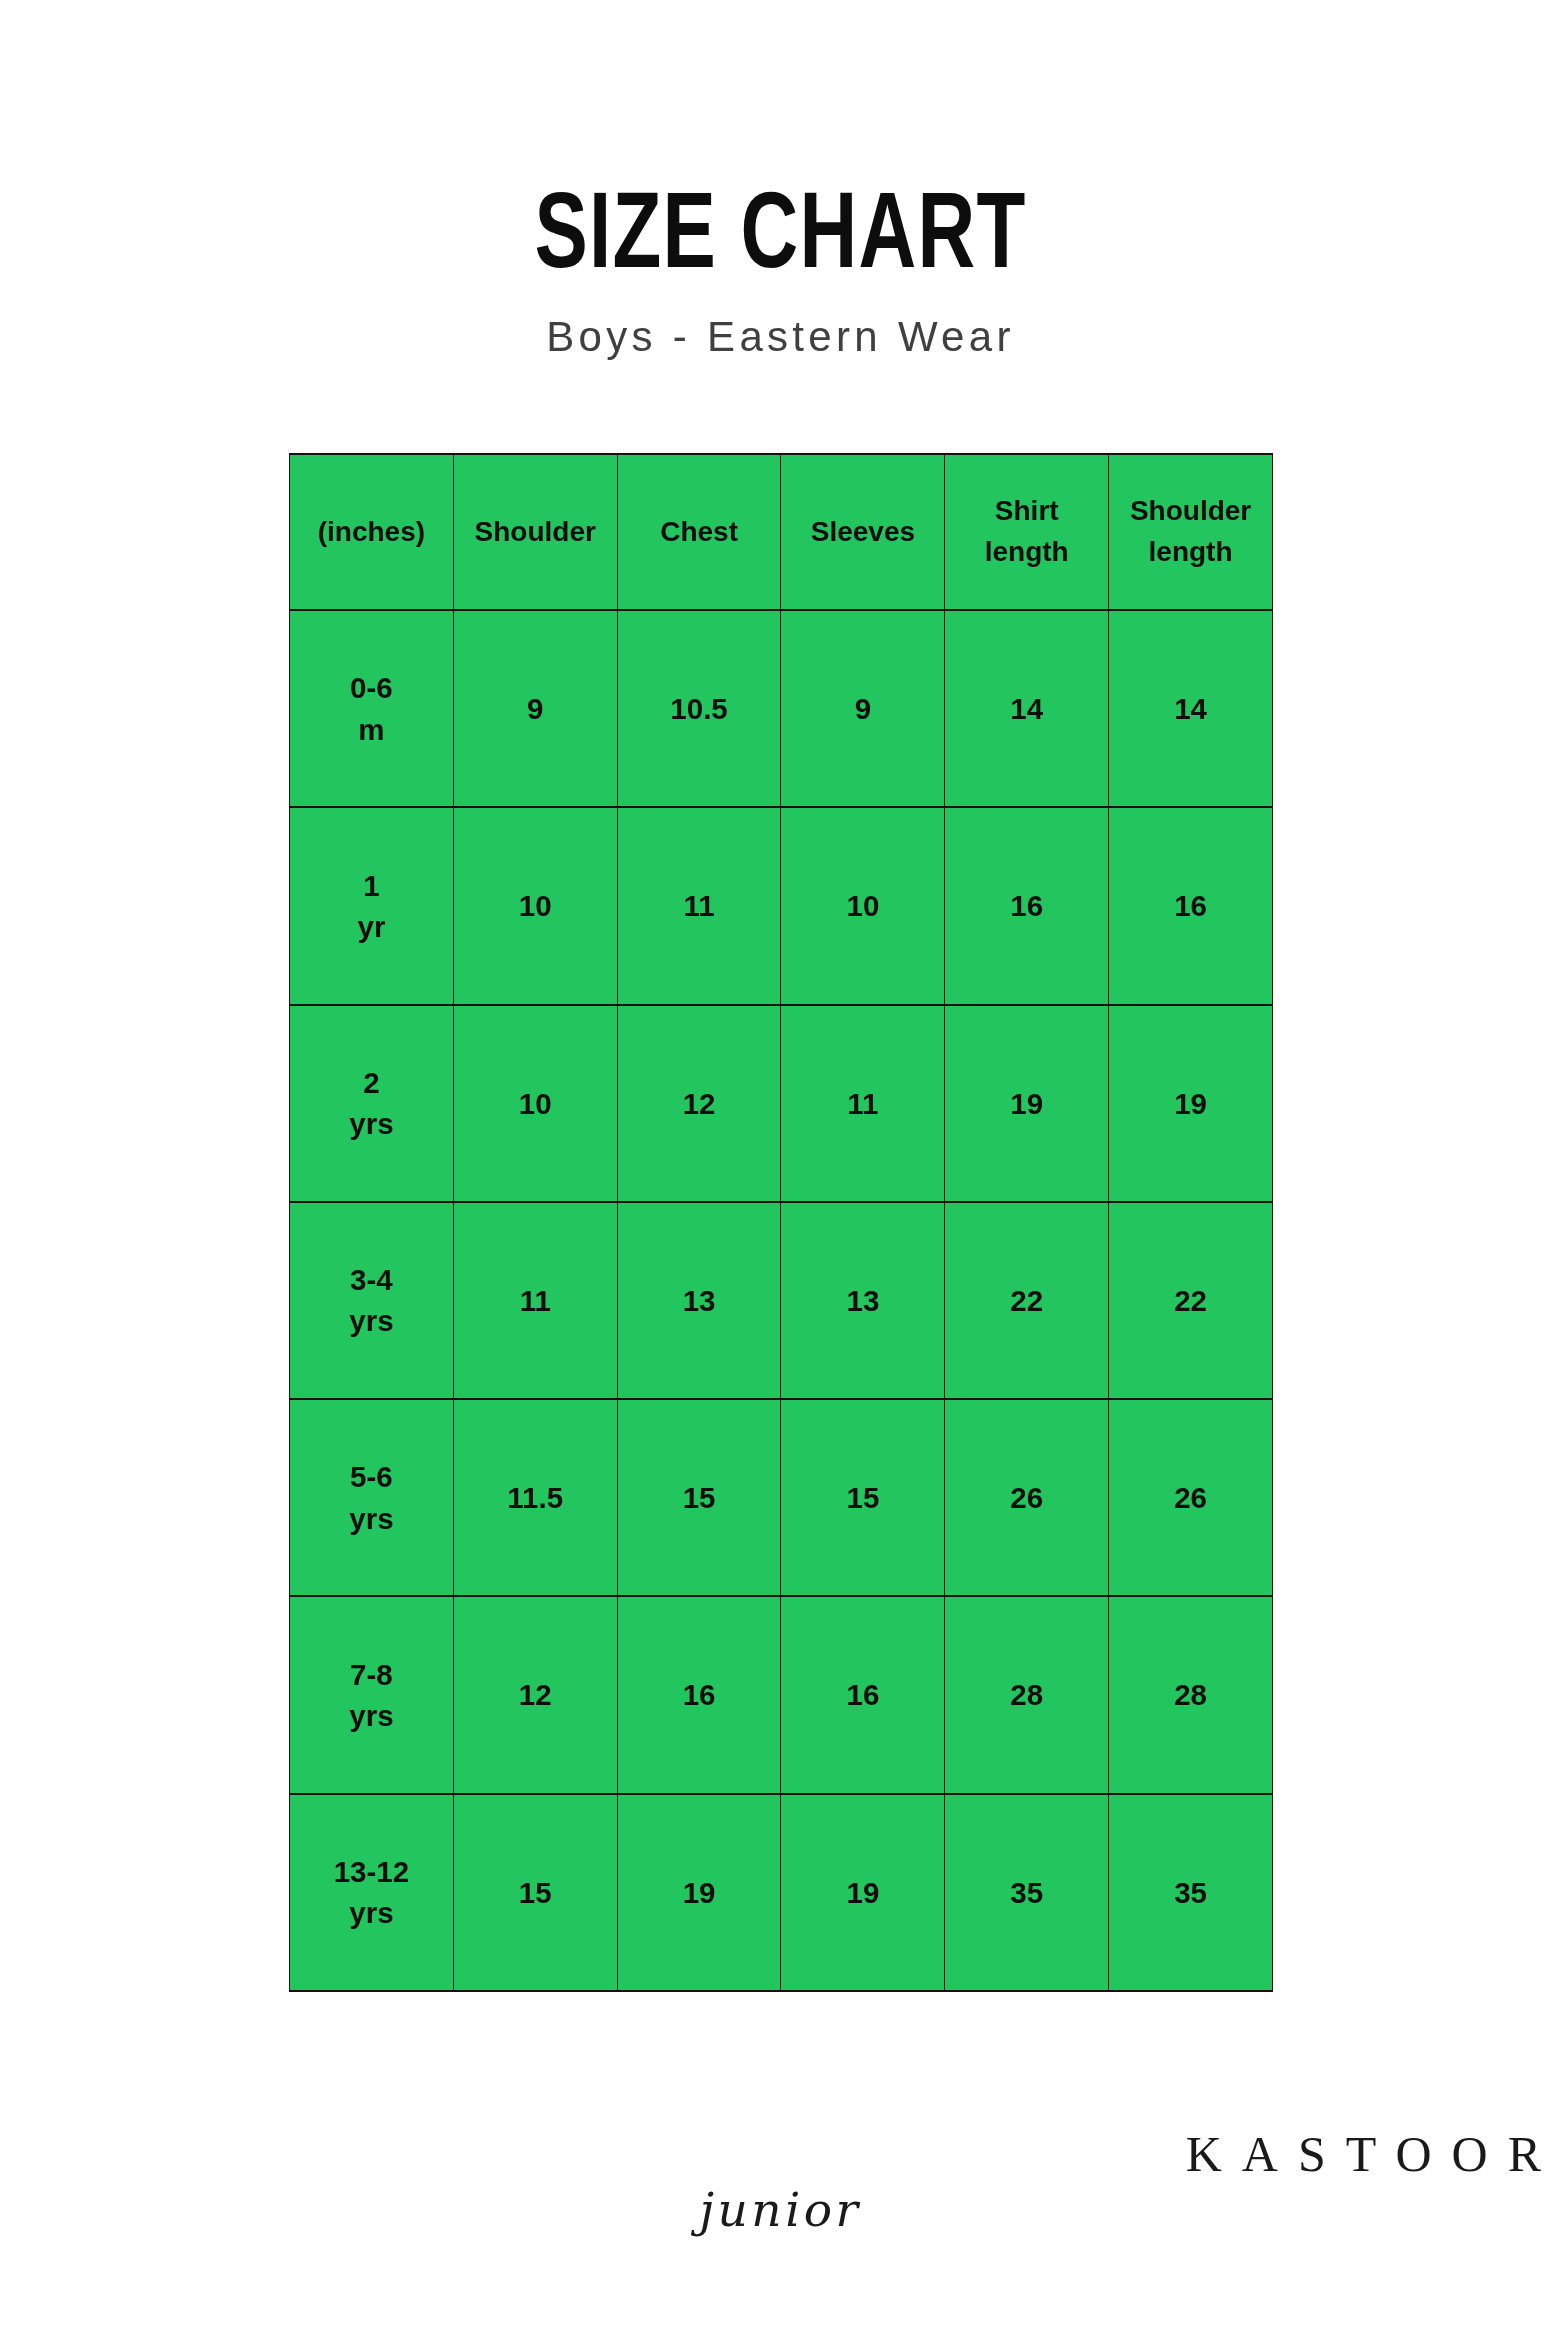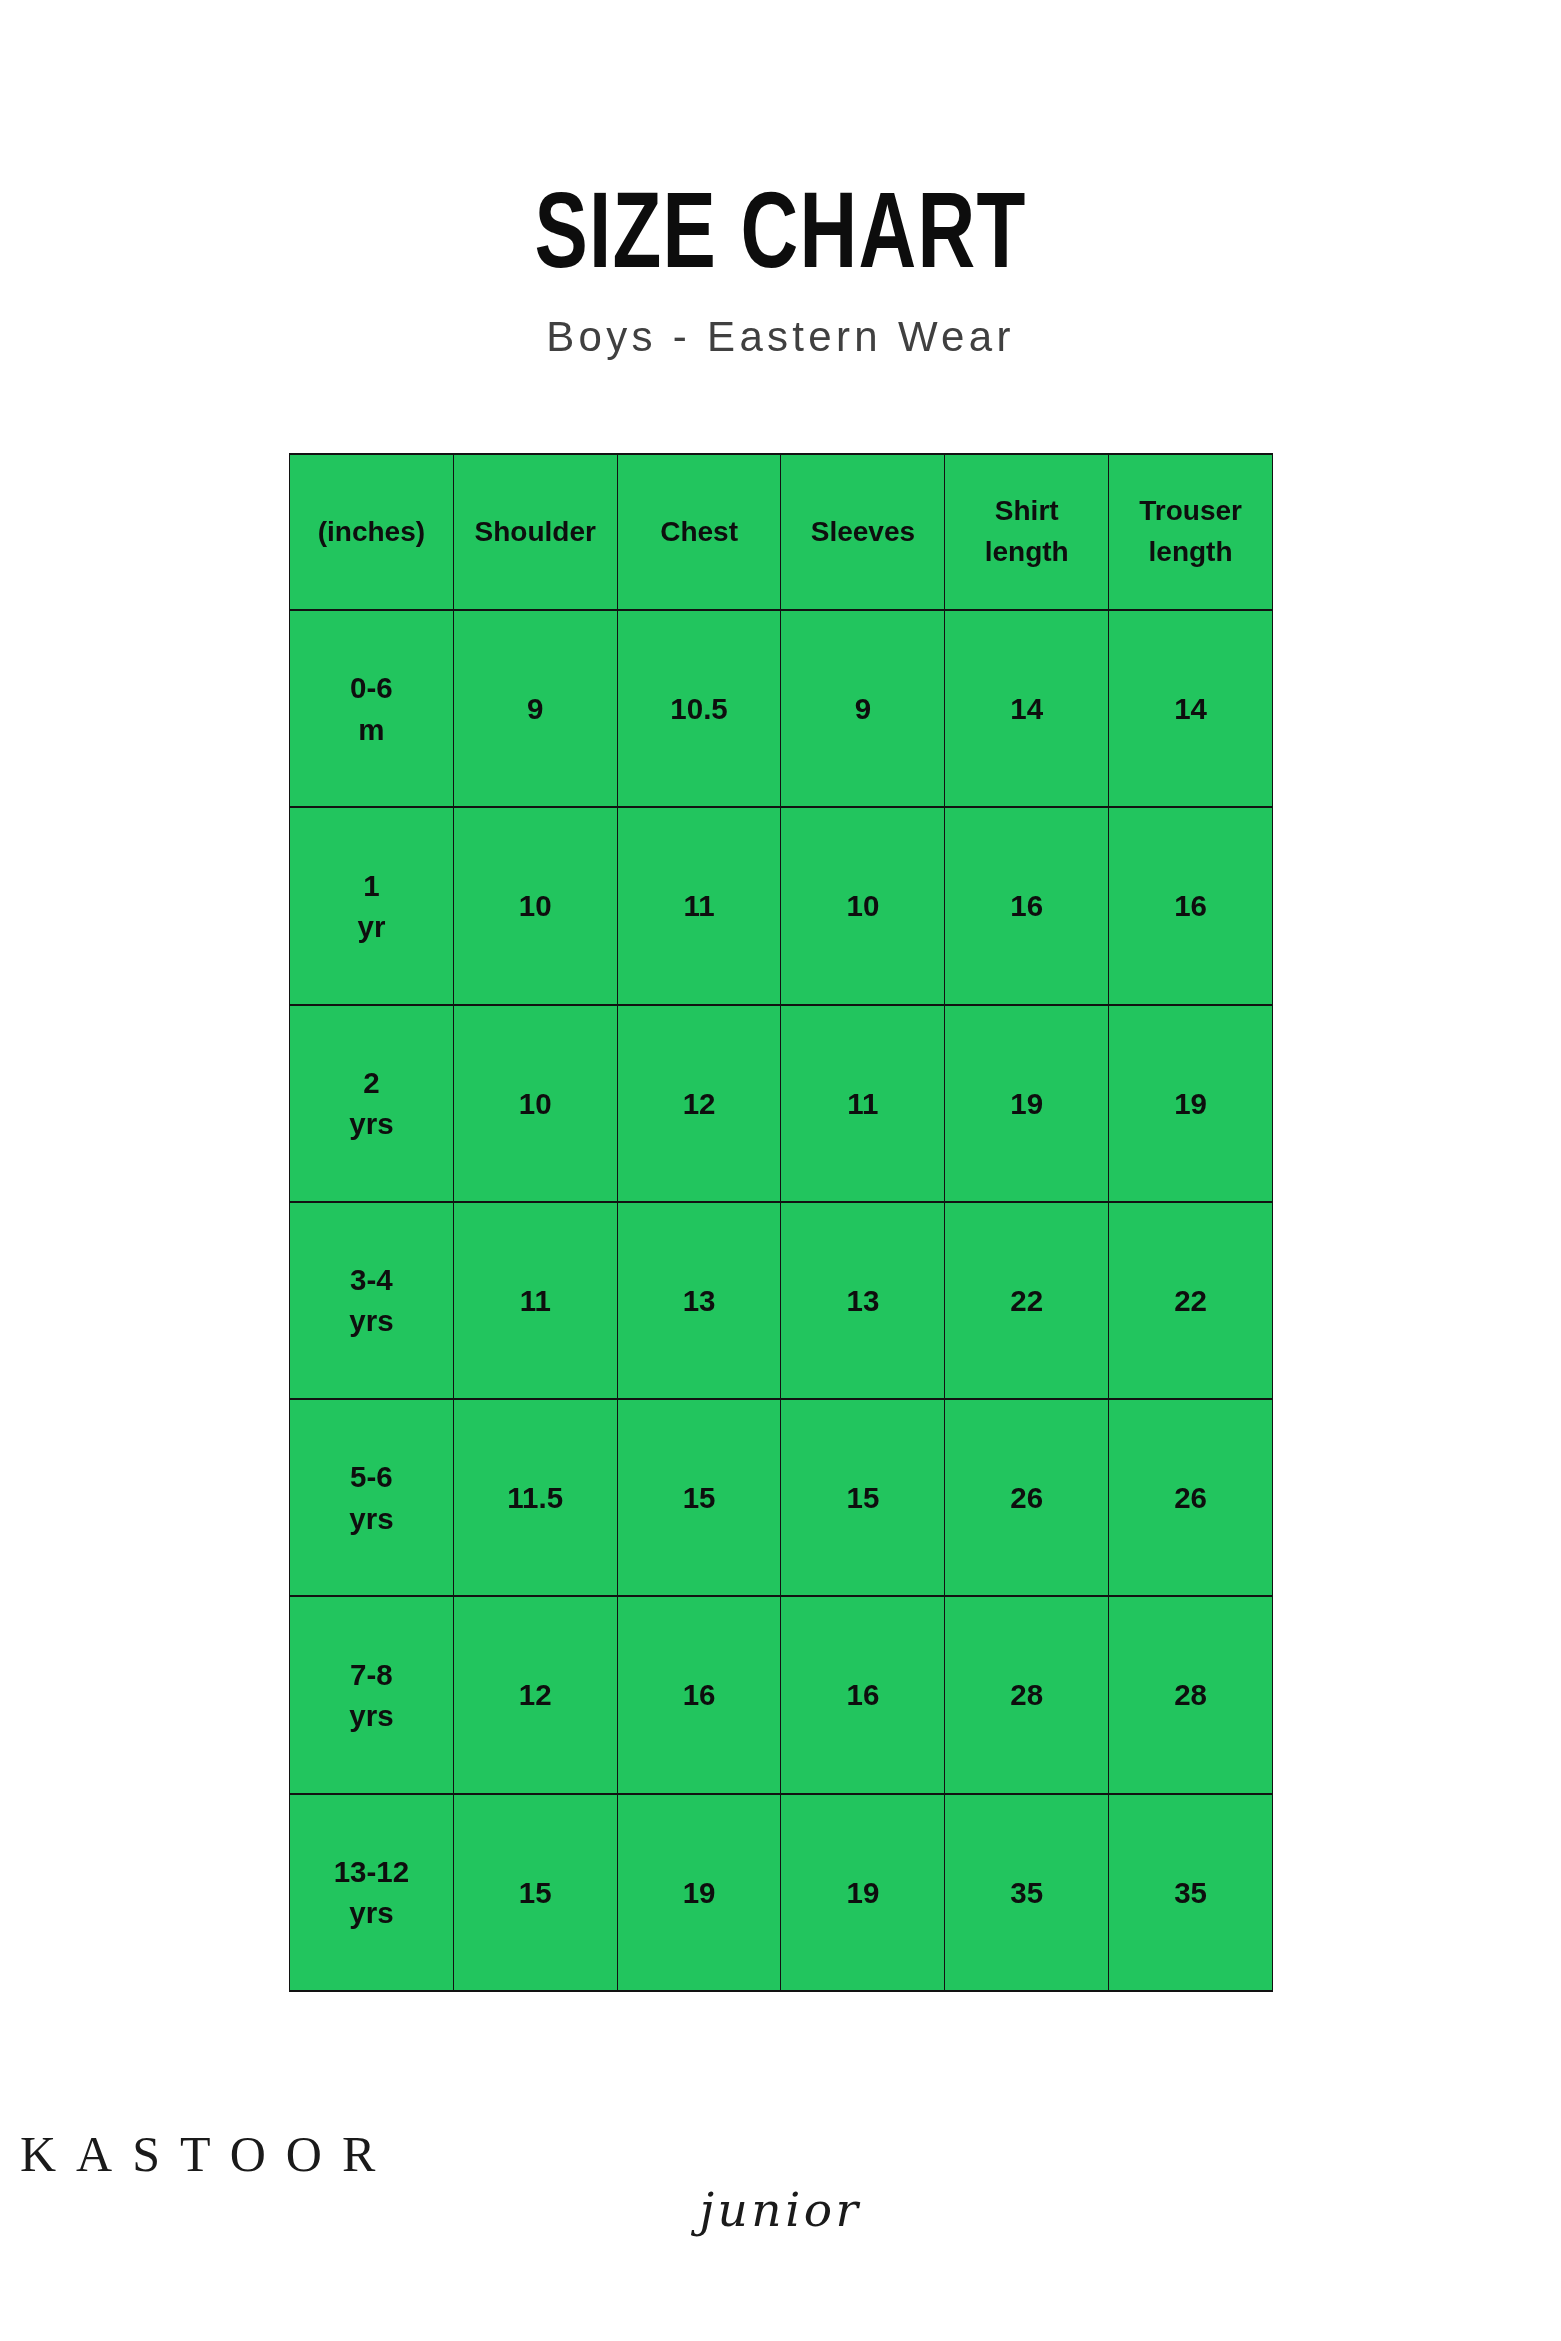--- a/index.html
+++ b/index.html
@@ -75,21 +75,21 @@
     line-height: 1.4;
   }
   .size-table td .row-label-line {
     line-height: 1.4;
   }
   .brand-name {
     position: absolute;
     top: 2125px;
     left: 0;
     width: 1561px;
-    text-align: left;
+    text-align: right;
     font-family: "Liberation Serif", "DejaVu Serif", serif;
     font-size: 50px;
     font-weight: 400;
     letter-spacing: 0.4em;
     text-indent: 0.4em;
     color: #1a1a1a;
     white-space: nowrap;
   }
   .brand-sub {
     position: absolute;
@@ -114,21 +114,21 @@
 <div class="page-subtitle">Boys - Eastern Wear</div>
 
 <table class="size-table">
   <thead>
     <tr id="head-row">
         <th>(inches)</th>
         <th>Shoulder</th>
         <th>Chest</th>
         <th>Sleeves</th>
         <th>Shirt length</th>
-        <th>Trouser length</th>
+        <th>Shoulder length</th>
       </tr>
   </thead>
   <tbody id="table-body">
       <tr>
         <td>
           <div class="row-label-line">0-6</div>
           <div class="row-label-line">m</div>
         </td>
         <td>9</td>
         <td>10.5</td>

